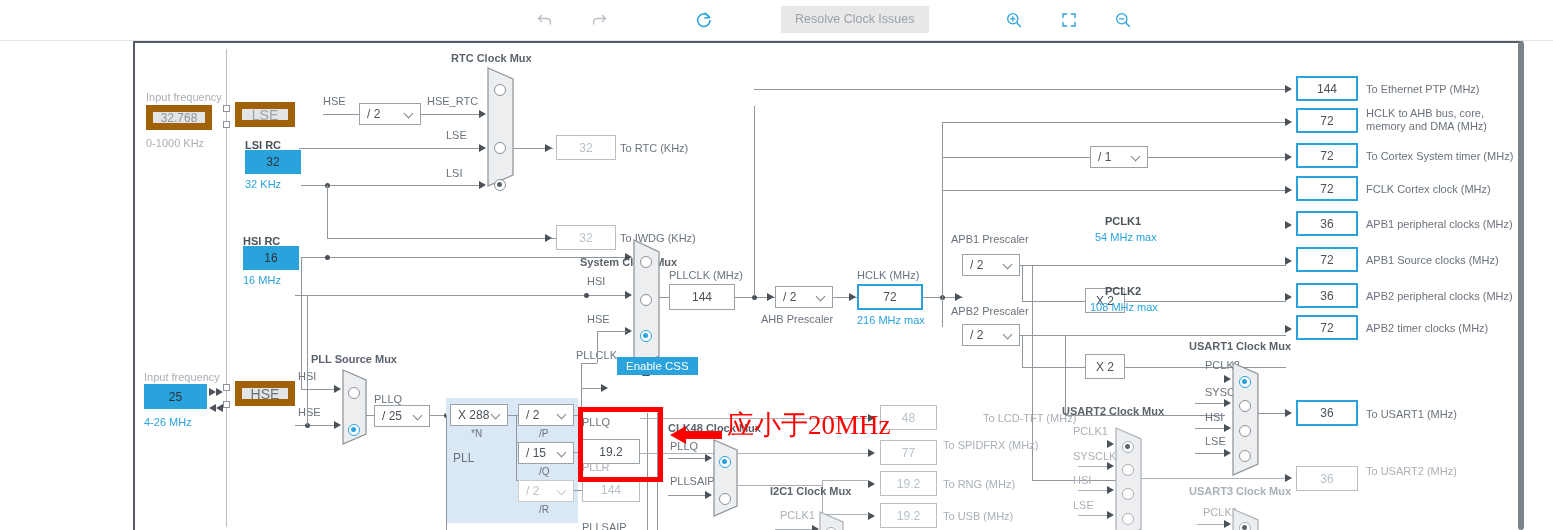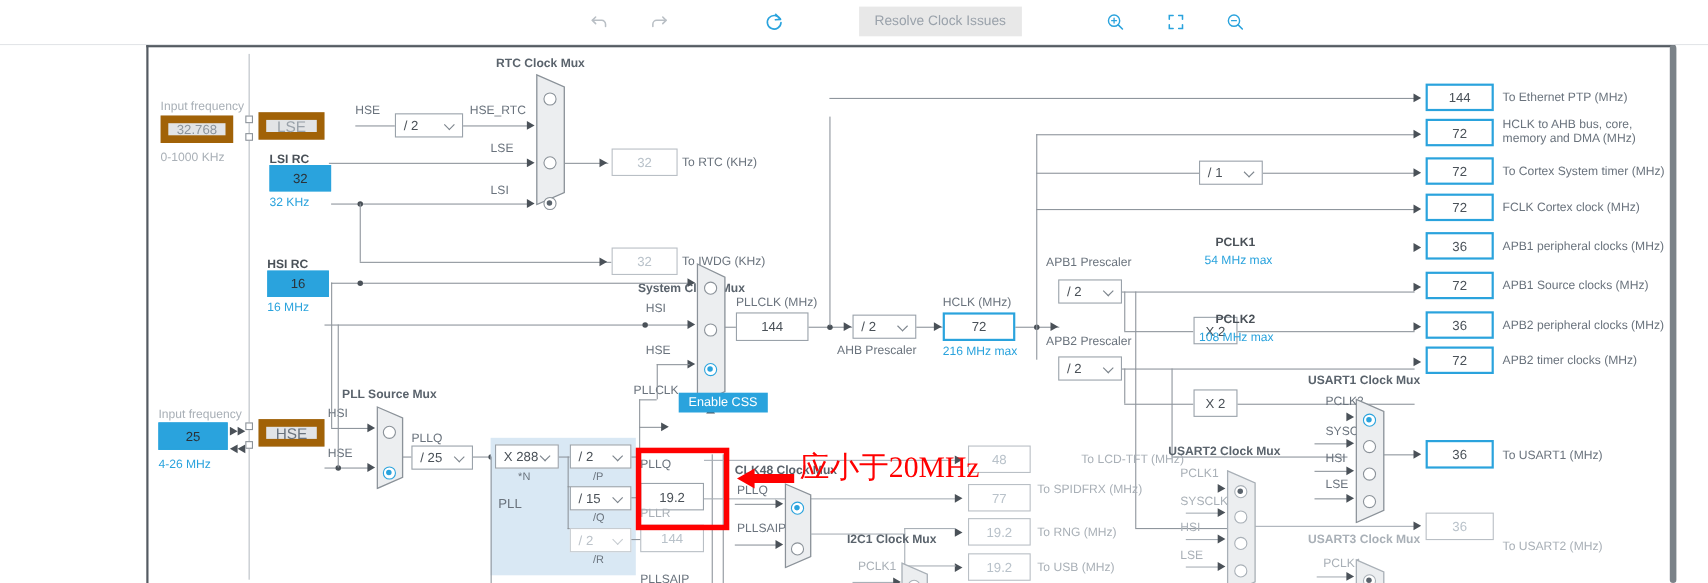--- a/index.html
+++ b/index.html
@@ -561,21 +561,21 @@
       <path d="M1 1 L26 12 L26 102 L1 113 Z" fill="#eceef0" stroke="#a9b0b7" stroke-width="1.2"></path>
     </svg>
   </div>
   <div class="radio sel-gray" style="left:987px;top:398px;border-color:#a9b0b7;"></div>
   <div class="radio" style="left:987px;top:421px;border-color:#a9b0b7;"></div>
   <div class="radio" style="left:987px;top:445px;border-color:#a9b0b7;"></div>
   <div class="radio" style="left:987px;top:470px;border-color:#a9b0b7;"></div>
   <div class="hl light" style="left:1006px;top:435px;width:145px;"></div>
   <div class="arrow" style="left:1150px;top:431px;"></div>
   <div class="vbox gray" style="left:1161px;top:423px;width:62px;height:25px;">36</div>
-  <div class="lbl lbl-gray" style="left:1231px;top:448px;">To USART2 (MHz)</div>
+  <div class="lbl lbl-gray" style="left:1231px;top:422px;">To USART2 (MHz)</div>
 
   <div class="lbl lbl-muxtitle" style="left:1054px;top:442px;color:#a9b0b7;">USART3 Clock Mux</div>
   <div class="lbl lbl-gray" style="left:1068px;top:463px;">PCLK1</div>
   <div class="hl light" style="left:1062px;top:481px;width:31px;"></div>
   <div class="arrow" style="left:1089px;top:477px;"></div>
 
   <div class="mux" style="left:1097px;top:465px;">
     <svg width="30" height="64" viewBox="0 0 30 64">
       <path d="M1 1 L26 12 L26 64 L1 64 Z" fill="#eceef0" stroke="#a9b0b7" stroke-width="1.2"></path>
     </svg>

